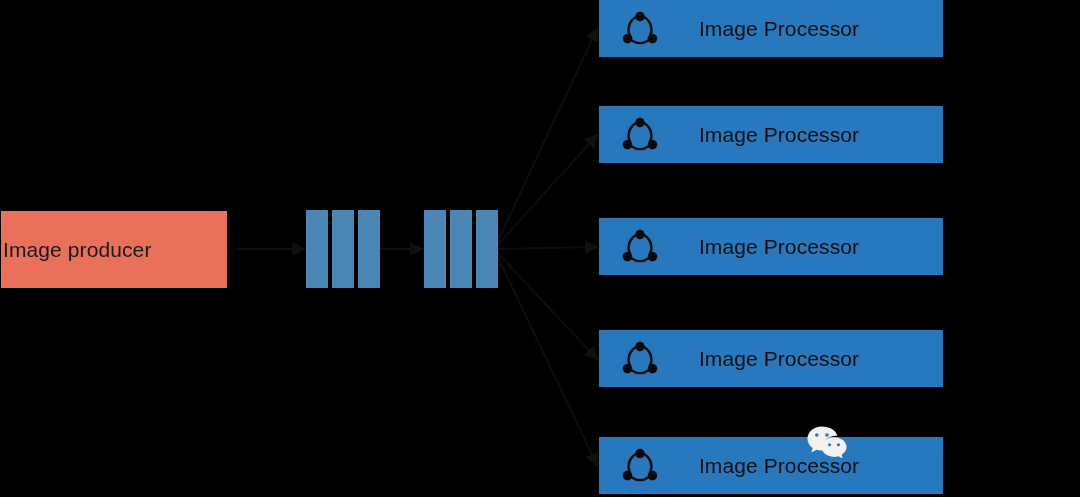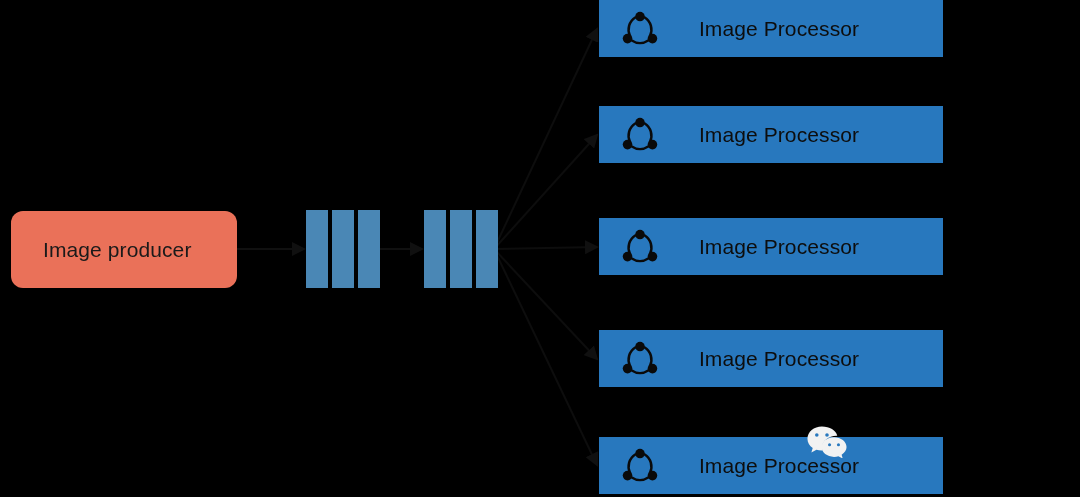--- a/index.html
+++ b/index.html
@@ -12,31 +12,30 @@
   }
   #canvas {
     position: relative;
     width: 1080px;
     height: 497px;
     background: #000000;
     overflow: hidden;
   }
   .node-producer {
     position: absolute;
-    left: 11px;
+    left: 1px;
     top: 211px;
     width: 226px;
     height: 77px;
     background: #ea7159;
     display: flex;
     align-items: center;
     justify-content: flex-start;
     box-sizing: border-box;
-    padding-left: 32px;
-    border-radius: 12px;
+    padding-left: 2px;
   }
   .node-producer .label {
     font-size: 21px;
     color: #1a1a1a;
     letter-spacing: 0.1px;
     white-space: nowrap;
   }
   .queue-group {
     position: absolute;
     top: 210px;

